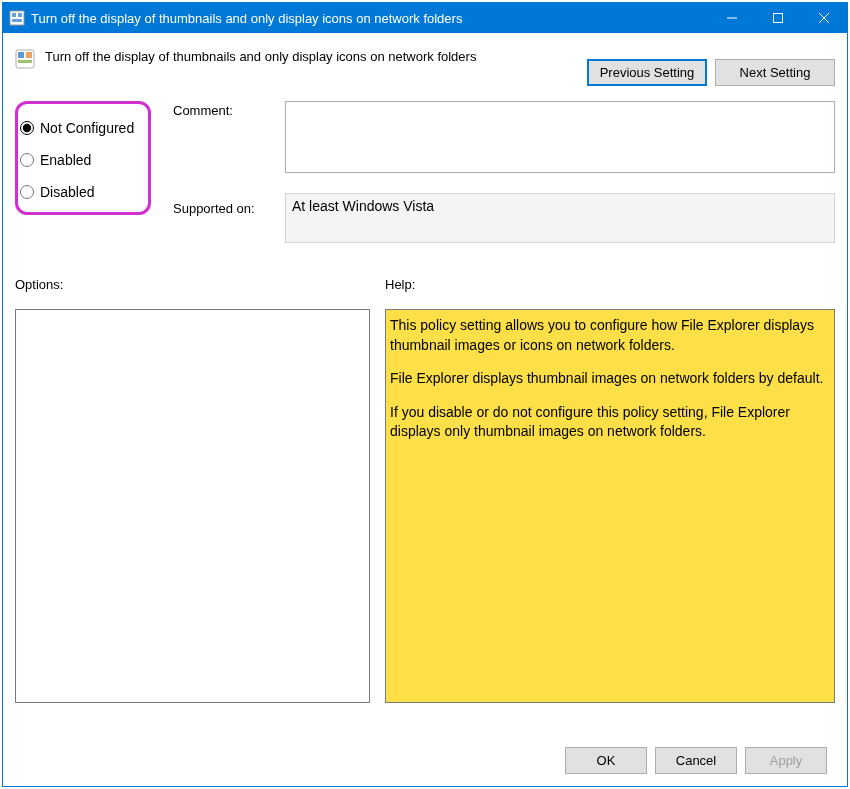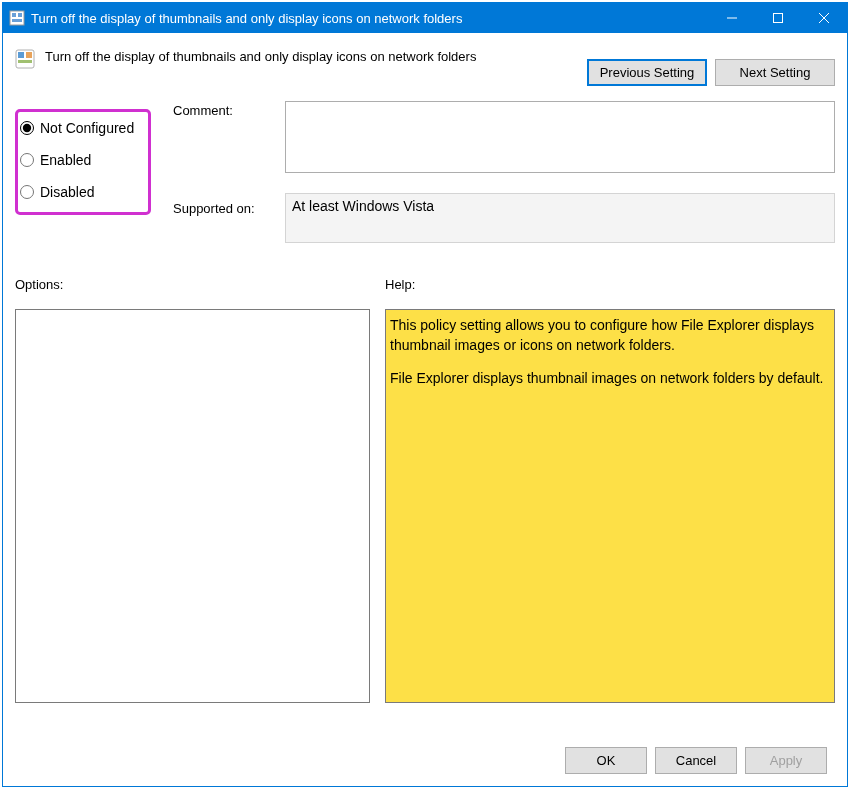--- a/index.html
+++ b/index.html
@@ -10,21 +10,21 @@
     .titlebar-title { flex: 1; font-size: 13px; }
     .titlebar-btns { display: flex; height: 100%; }
     .titlebar-btn { width: 46px; display: flex; align-items: center; justify-content: center; color: #fff; }
     .content { position: absolute; left: 12px; top: 44px; right: 12px; bottom: 12px; }
     .header-row { display: flex; align-items: flex-start; height: 40px; }
     .app-icon { width: 20px; height: 20px; margin-right: 10px; margin-top: 2px; }
     .policy-title { font-size: 13px; color: #000; flex: 1; padding-top: 2px; }
     .nav-button { width: 120px; height: 27px; margin-left: 8px; background: #e1e1e1; border: 1px solid #adadad; font-family: inherit; font-size: 13px; cursor: pointer; margin-top: 12px; }
     .nav-button.selected { border: 2px solid #0078d7; background: #e1e1e1; }
     .state-block { position: absolute; left: 0; top: 54px; width: 136px; }
-    .radio-highlight { border: 3px solid #d030d0; border-radius: 5px; padding: 0 6px 4px 2px; margin-top: 8px; }
+    .radio-highlight { border: 3px solid #d030d0; border-radius: 12px; padding: 8px 6px 4px 2px; }
     .radio-row { display: flex; align-items: center; height: 32px; cursor: pointer; }
     .radio-row input { width: 14px; height: 14px; margin-right: 6px; accent-color: #000; }
     .radio-row label { font-size: 14px; cursor: pointer; }
     .comment-block { position: absolute; left: 158px; top: 54px; right: 0; }
     .label-left { position: absolute; font-size: 13px; color: #000000; }
     .comment-textarea { position: absolute; left: 112px; top: 0; right: 0; height: 72px; border: 1px solid #adadad; background: #fff; font-family: inherit; font-size: 13px; padding: 4px; resize: none; overflow-y: scroll; }
     .supported-box { position: absolute; left: 112px; top: 92px; right: 0; height: 50px; border: 1px solid #d4d4d4; background: #f4f4f4; font-family: inherit; font-size: 14px; color: #000; padding: 4px 6px; overflow-y: scroll; }
     .options-label { position: absolute; top: 230px; left: 0; font-size: 13px; }
     .help-label { position: absolute; top: 230px; left: 370px; font-size: 13px; }
     .options-box { position: absolute; left: 0; top: 262px; width: 355px; height: 394px; border: 1px solid #7a7a7a; background: #fff; }
@@ -114,20 +114,21 @@
     </div>
 
     <div class="options-label">Options:</div>
     <div class="help-label">Help:</div>
 
     <div class="options-box"></div>
 
     <div class="help-box">
       <p class="help-p">This policy setting allows you to configure how File Explorer displays thumbnail images or icons on network folders.</p>
       <p class="help-p">File Explorer displays thumbnail images on network folders by default.</p>
+      <p class="help-p">If you disable or do not configure this policy setting, File Explorer displays only thumbnail images on network folders.</p>
     </div>
 
     <div class="bottom-buttons">
       <button>OK</button>
       <button>Cancel</button>
       <button class="disabled">Apply</button>
     </div>
 
   </div>
 </div>

